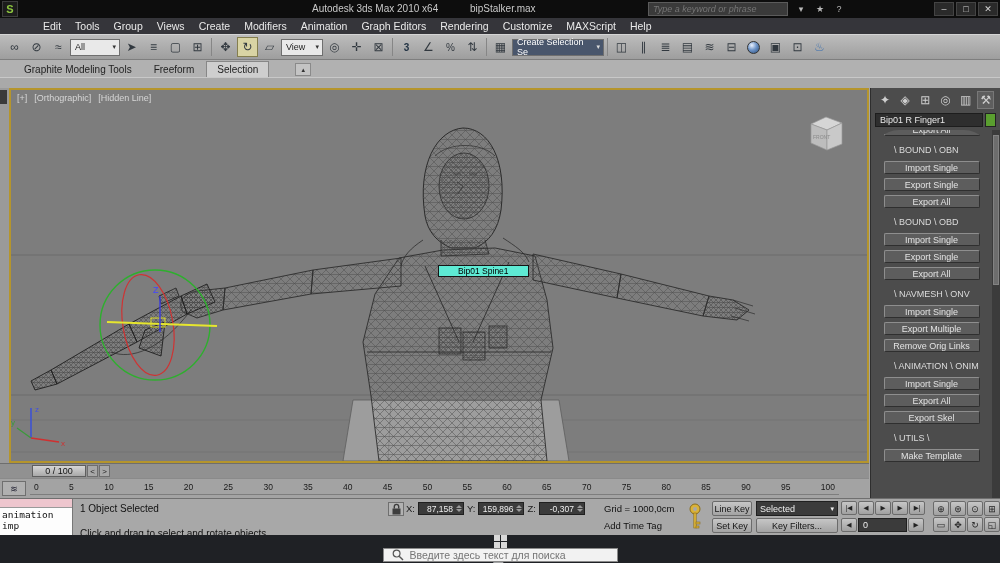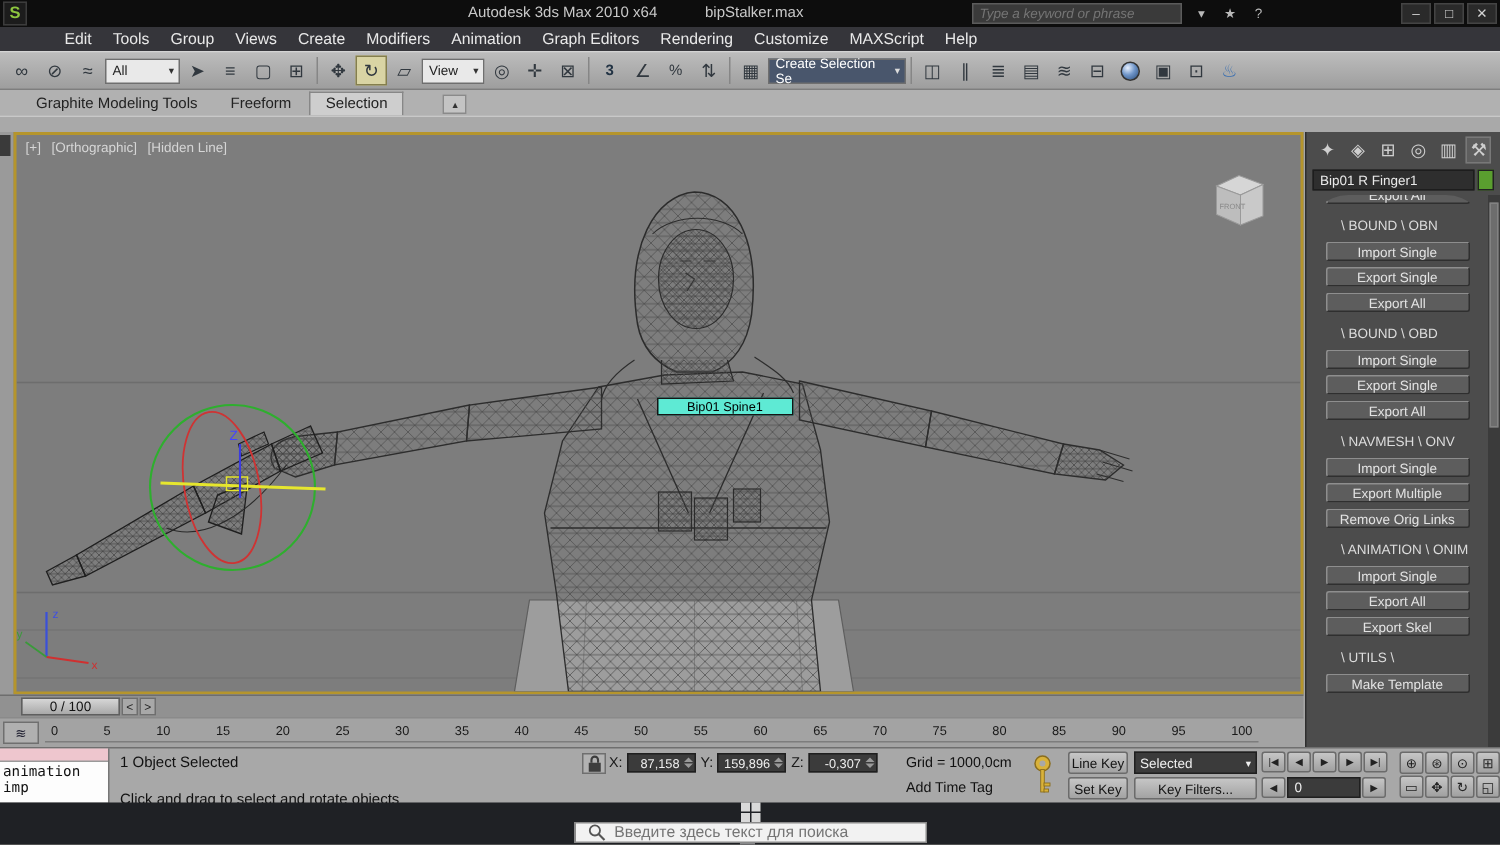--- a/index.html
+++ b/index.html
@@ -73,21 +73,21 @@
   .cp-thumb{position:absolute;top:5px;left:1px;right:1px;height:150px;background:#6d6d6d;border:1px solid #828282;}
   .ptitle{color:#dcdcdc;font-size:9px;padding:9px 0 2px 23px;}
   .pbtn{width:96px;height:13px;margin:4px auto 0 auto;background:#5d5d5d;border:1px solid;
         border-color:#8e8e8e #2f2f2f #2f2f2f #8e8e8e;border-radius:2px;color:#e3e3e3;font-size:9px;
         display:flex;align-items:center;justify-content:center;white-space:nowrap;}
   .pbtn.clipped{margin-top:-7px;}
 
   
   .timeslider{position:absolute;top:463px;left:0;width:869px;height:15px;background:#919191;
               border-top:1px solid #6e6e6e;display:flex;align-items:center;}
-  .ts-handle{margin-left:14px;width:66px;height:12px;background:linear-gradient(#d6d6d6,#a9a9a9);
+  .ts-handle{margin-left:32px;width:54px;height:12px;background:linear-gradient(#d6d6d6,#a9a9a9);
              border:1px solid #5f5f5f;font-size:9px;display:flex;align-items:center;justify-content:center;color:#111;}
   .ts-arrow{width:11px;height:12px;margin-left:1px;background:#a8a8a8;border:1px solid #6e6e6e;font-size:8px;
             display:flex;align-items:center;justify-content:center;color:#222;}
   .trackbar{position:absolute;top:478px;left:0;width:869px;height:20px;background:#a3a3a3;border-top:1px solid #8a8a8a;}
   .tb-curvebtn{position:absolute;left:2px;top:2px;width:24px;height:15px;background:#b0b0b0;border:1px solid #6f6f6f;
                font-size:9px;display:flex;align-items:center;justify-content:center;color:#223;}
   .ticks{position:absolute;left:34px;right:34px;top:3px;display:flex;justify-content:space-between;font-size:8.5px;color:#191919;}
   .tb-line{position:absolute;left:30px;right:30px;bottom:3px;height:1px;background:#7d7d7d;}
 
   

